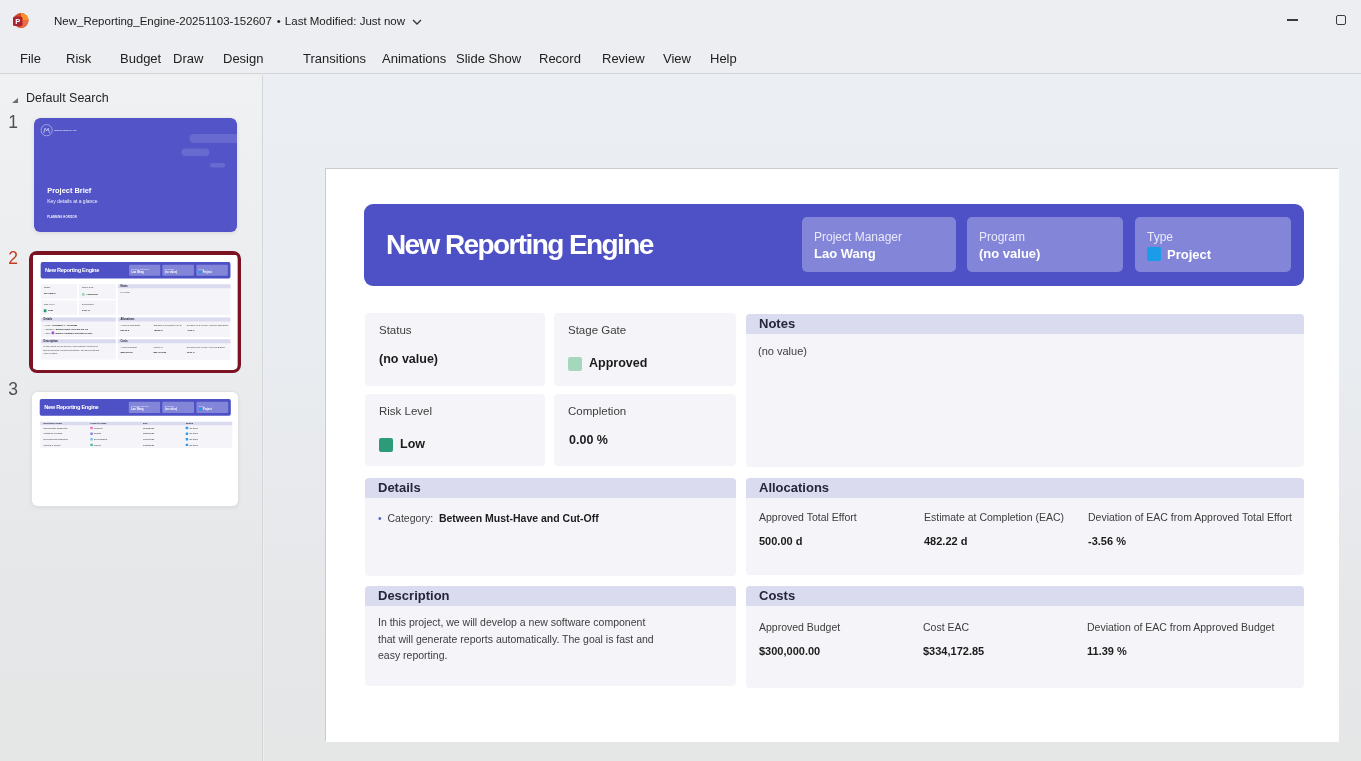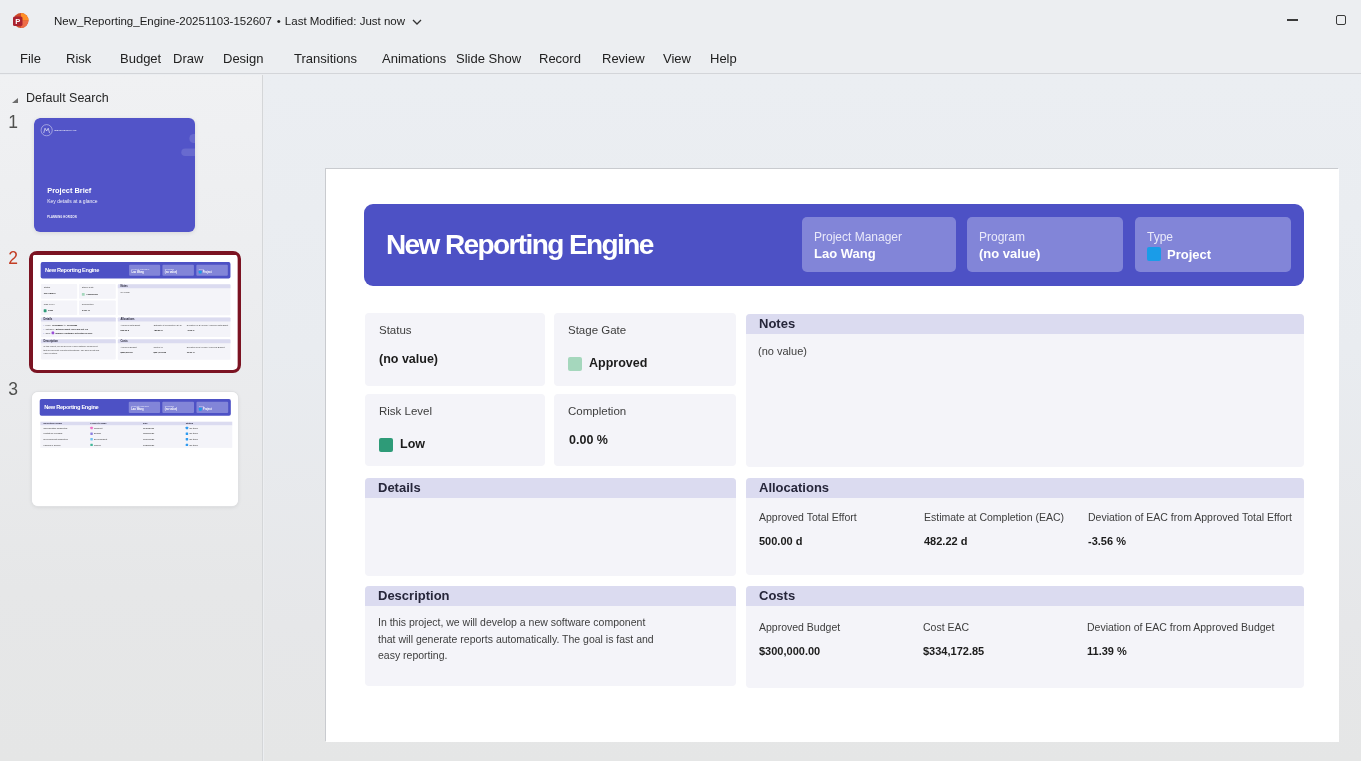--- a/index.html
+++ b/index.html
@@ -66,35 +66,35 @@
   <div class="minbtn"></div>
   <div class="maxbtn"></div>
 </div>
 
 <div class="menubar">
   <span style="left:20px">File</span>
   <span style="left:66px">Risk</span>
   <span style="left:120px">Budget</span>
   <span style="left:173px">Draw</span>
   <span style="left:223px">Design</span>
-  <span style="left:294px">Transitions</span>
+  <span style="left:303px">Transitions</span>
   <span style="left:382px">Animations</span>
   <span style="left:456px">Slide Show</span>
   <span style="left:539px">Record</span>
   <span style="left:602px">Review</span>
   <span style="left:663px">View</span>
   <span style="left:710px">Help</span>
 </div>
 
 <div class="sidepanel">
   <div class="sectri"></div>
   <div class="sectext">Default Search</div>
 
   <div class="thumbnum" style="left:-2px; top:39px;">1</div>
-  <div class="thumb" style="left:34px; top:43px; width:161px; height:114px; border-radius:6px; box-shadow:0 1px 4px rgba(0,0,0,0.10);">
+  <div class="thumb" style="left:34px; top:43px; width:203px; height:114px; border-radius:6px; box-shadow:0 1px 4px rgba(0,0,0,0.10);">
     <div class="mini" style="transform:scale(0.2004);">
       <div id="slide1src">
   <div style="position:absolute; left:0; top:0; width:1013px; height:573px; background:#5254c8; border-radius:28px;">
     <svg style="position:absolute; left:31px; top:29px;" width="64" height="64" viewBox="0 0 64 64">
       <circle cx="32" cy="32" r="28" stroke="rgba(255,255,255,0.9)" stroke-width="2.5" fill="none"></circle>
       <path d="M18 44 L24 22 L32 36 L40 22 L46 44" stroke="#fff" stroke-width="3" fill="none" stroke-linejoin="round" stroke-linecap="round"></path>
     </svg>
     <div style="position:absolute; left:102px; top:52px; font-size:12.5px; letter-spacing:2px; color:rgba(255,255,255,0.95); font-weight:bold;">MEISTERPLAN</div>
     <div style="position:absolute; left:775px; top:80px; width:260px; height:45px; border-radius:22px; background:rgba(255,255,255,0.13);"></div>
     <div style="position:absolute; left:735px; top:152px; width:140px; height:38px; border-radius:19px; background:rgba(255,255,255,0.13);"></div>
@@ -301,20 +301,21 @@
           <span>Notes</span>
         </div>
     <div class="alabel" style="left:12px; top:32px; font-size:11px;">(no value)</div>
   </div>
 
   <div class="card" style="left:39px; top:309px; width:371px; height:98px;">
     <div class="chead">
           <span>Details</span>
         </div>
     <div style="position:absolute; left:13px; top:31px; font-size:10.5px; color:#3d3d3d; line-height:18px;">
+      <div><span style="color:#5b5fc7;">•</span>&nbsp; Category:&nbsp; <b style="color:#1c1c1c;">Between Must-Have and Cut-Off</b></div>
     </div>
   </div>
 
   <div class="card" style="left:420px; top:309px; width:558px; height:97px;">
     <div class="chead">
           <span>Allocations</span>
         </div>
     <div class="alabel" style="left:13px; top:34px;">Approved Total Effort</div>
     <div class="avalue" style="left:13px; top:58px;">500.00 d</div>
     <div class="alabel" style="left:178px; top:34px;">Estimate at Completion (EAC)</div>

